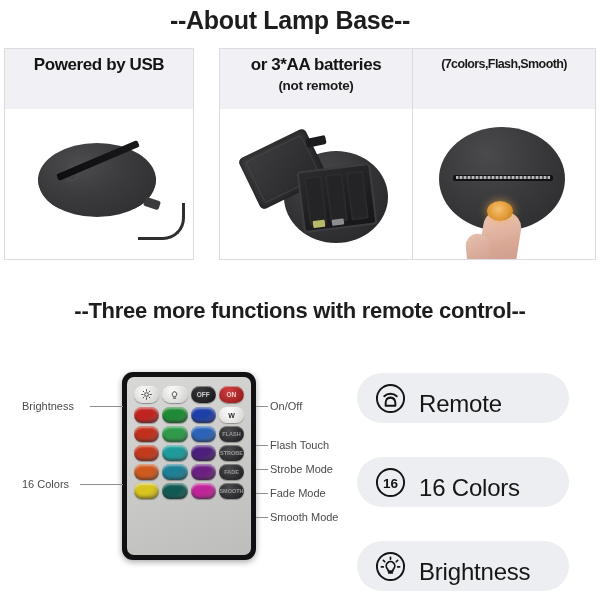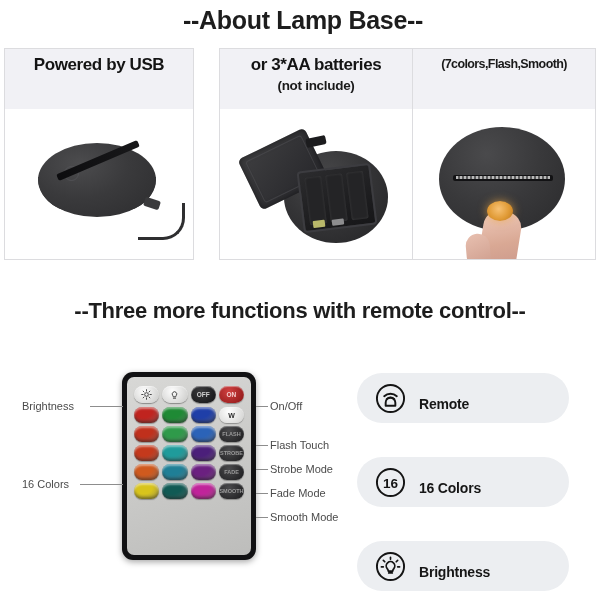--- a/index.html
+++ b/index.html
@@ -14,21 +14,21 @@
 
   
   .section-title{
     text-align:center;
     font-size:25px;
     font-weight:700;
     color:#1d1d1d;
     letter-spacing:-.3px;
     white-space:nowrap;
   }
-  #title-about{position:absolute;top:6px;left:17px;width:572px;}
+  #title-about{position:absolute;top:6px;left:4px;width:572px;}
   #title-functions{position:absolute;top:298px;left:0;width:600px;font-size:22px;}
 
   
   .panels{position:absolute;top:48px;left:0;width:600px;height:268px;}
   .panel{
     position:absolute;top:0;height:212px;
     background:#ffffff;
     border:1px solid #dcdcdf;
     box-sizing:border-box;
   }
@@ -221,21 +221,21 @@
   
   .pill{
     position:absolute;left:357px;width:212px;height:50px;
     background:#eceef1;border-radius:25px;
     display:flex;align-items:center;padding-left:18px;box-sizing:border-box;
   }
   #pill-remote{top:373px;}
   #pill-colors{top:457px;}
   #pill-brightness{top:541px;}
   .pill-ico{width:31px;height:31px;flex:0 0 31px;margin-right:13px;}
-  .pill-label{font-size:14px;font-weight:700;color:#161616;letter-spacing:-.2px;margin-top:12px;}
+  .pill-label{font-size:24px;font-weight:400;color:#161616;letter-spacing:-.2px;margin-top:12px;}
 </style>
 </head>
 <body>
 
 <div class="section-title" id="title-about">--About Lamp Base--</div>
 
 <div class="panels">
 
   <div class="panel" id="panel-usb">
     <div class="panel-head">
@@ -250,21 +250,21 @@
         <div class="base-slot"></div>
         <div class="usb-plug"></div>
         <div class="usb-cable"></div>
       </div>
     </div>
   </div>
 
   <div class="panel" id="panel-battery">
     <div class="panel-head">
       <div class="panel-title">or 3*AA batteries</div>
-      <div class="panel-sub">(not include)</div>
+      <div class="panel-sub">(not remote)</div>
     </div>
     <div class="panel-photo">
       <div class="bat-wrap">
         <div class="bat-disc"></div>
         <div class="bat-lid"></div>
         <div class="bat-hinge"></div>
         <div class="bat-tray">
           <div class="bat-cell c1"></div>
           <div class="bat-cell c2"></div>
           <div class="bat-cell c3"></div>

